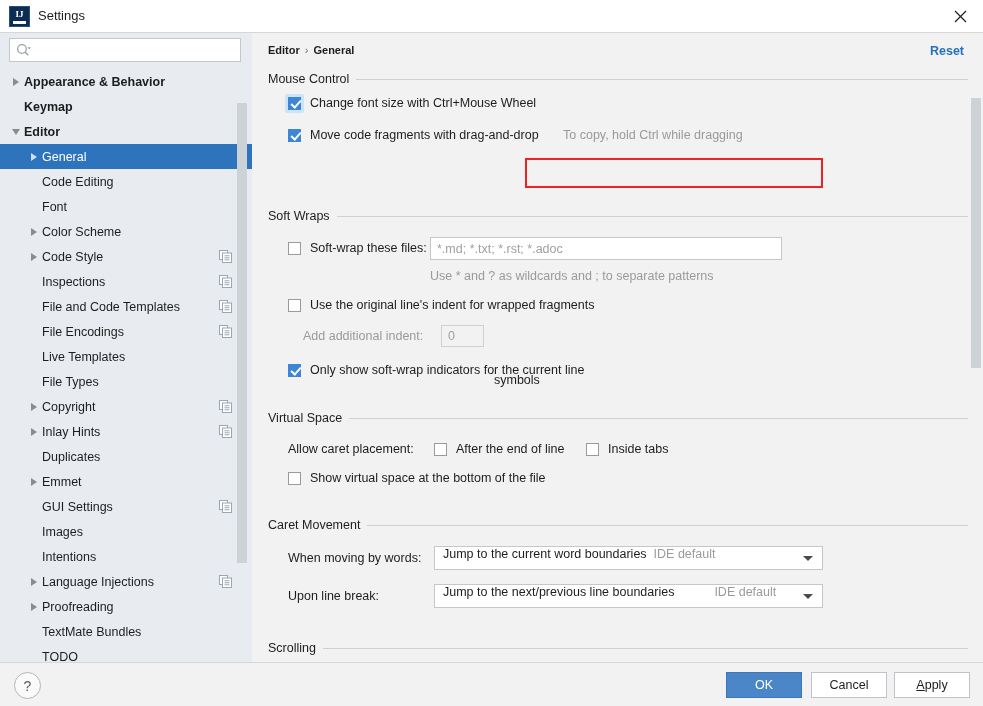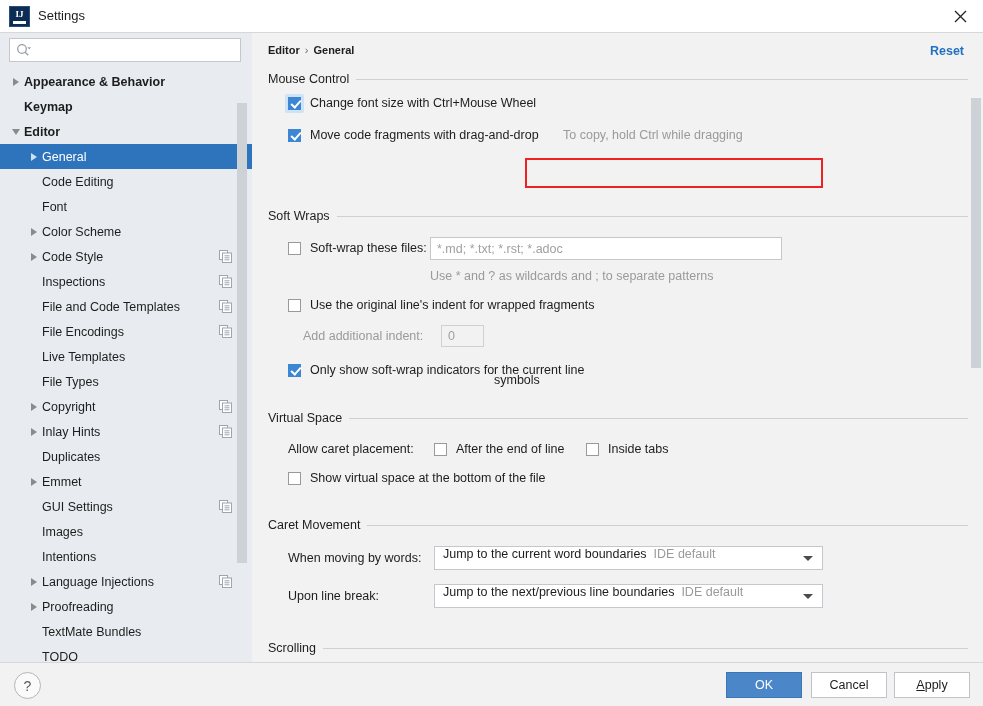--- a/index.html
+++ b/index.html
@@ -615,21 +615,21 @@
       </div>
       <div class="combo" style="position:absolute; left:182px; top:480px; width:389px; height:24px;">
         <span class="val">Jump to the current word boundaries</span>
         <span class="sub">IDE default</span>
         <span class="caret"></span>
       </div>
 
       <div class="row" style="left:36px; top:523px;">
         <span class="plain-label">Upon line break:</span>
       </div>
-      <div class="combo" style="position:absolute; left:182px; top:518px; width:389px; height:24px;">
+      <div class="combo" style="position:absolute; left:182px; top:518px; width:389px; height:24px;gap:33px;">
         <span class="val">Jump to the next/previous line boundaries</span>
         <span class="sub">IDE default</span>
         <span class="caret"></span>
       </div>
 
       <div class="section-hdr" style="top:575px;">
         <span class="label">Scrolling</span>
         <span class="rule"></span>
       </div>
 

